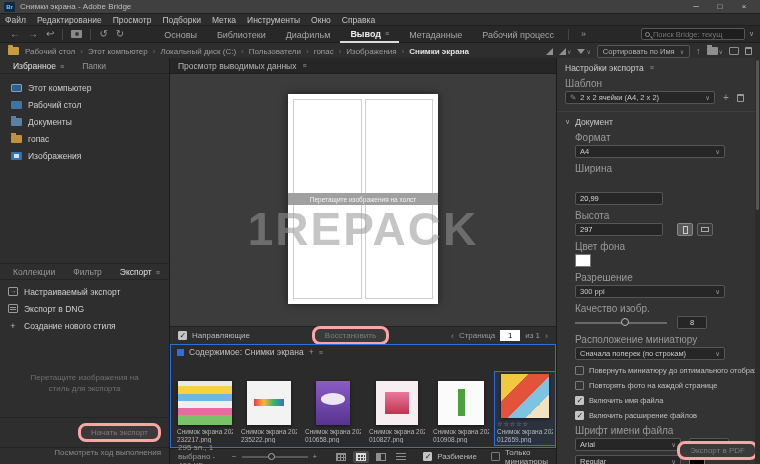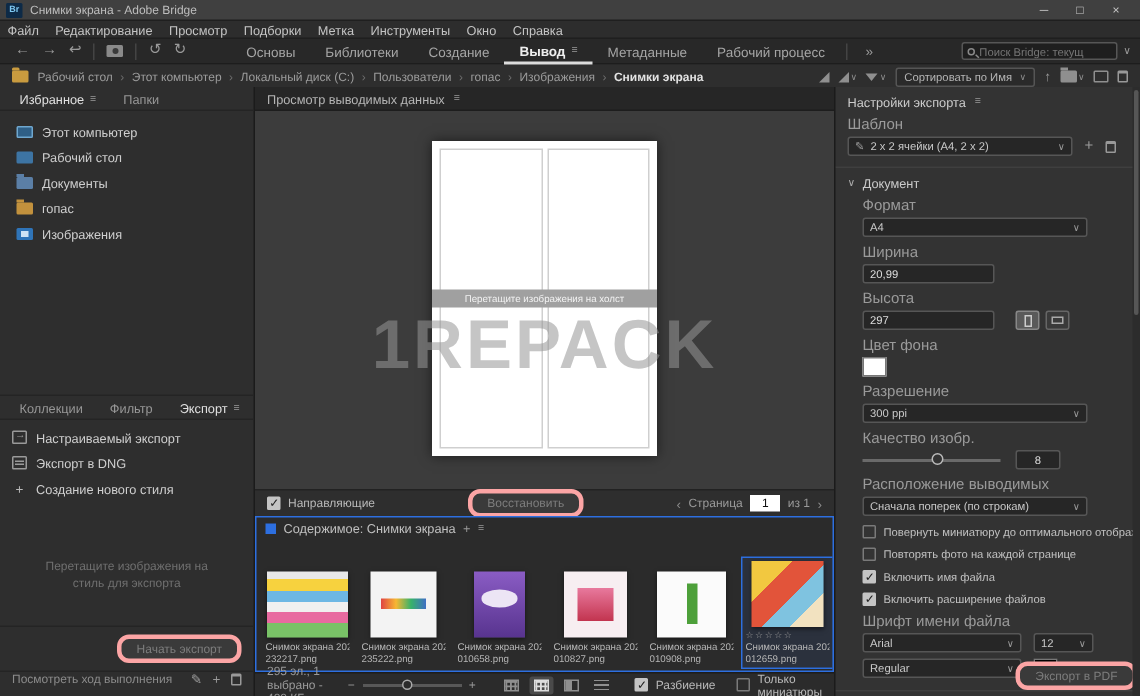--- a/index.html
+++ b/index.html
@@ -75,21 +75,21 @@
   .export-list { padding-top:3px; }
   .exp-item { height:17px; display:flex; align-items:center; gap:6px; padding-left:8px; font-size:8.5px; color:#cfcfcf; }
   .ei { width:10px; height:9px; border:1px solid #9a9a9a; border-radius:1px; position:relative; flex:none; }
   .ei-export::after { content:"→"; position:absolute; top:-1px; left:1px; font-size:7px; color:#9a9a9a; }
   .ei-dng::after { content:""; position:absolute; left:1px; top:2px; width:6px; height:1px; background:#9a9a9a; box-shadow:0 2px 0 #9a9a9a; }
   .ei-plus { border:none; color:#bbb; font-size:9px; width:10px; text-align:center; }
   .drop-hint { margin-top:38px; text-align:center; font-size:8px; color:#6f6f6f; line-height:11px; }
   .left-bottom { margin-top:auto; }
   .start-export-row { border-top:1px solid #242424; padding:5px 8px; display:flex; justify-content:flex-end; }
   .btn-pill { border:3px solid #fca5a5; border-radius:8px; background:#3a3a3a; color:#7d7d7d; font-size:8px; padding:2px 10px; }
-  .progress-row { height:17px; border-top:1px solid #242424; display:flex; align-items:flex-start; padding:0 8px; font-size:8px; color:#8b8b8b; gap:6px; }
+  .progress-row { height:17px; border-top:1px solid #242424; display:flex; align-items:flex-end; padding:0 8px; font-size:8px; color:#8b8b8b; gap:6px;flex-direction:column; }
   .progress-icons { margin-left:auto; display:flex; gap:7px; align-items:center; color:#9a9a9a; font-size:9px; }
 
   
   .center-panel { flex:1; display:flex; flex-direction:column; min-width:0; }
   .section-header { height:16px; background:#262626; display:flex; align-items:center; gap:6px; padding:0 8px; font-size:8.5px; color:#b5b5b5; flex:none; border-bottom:1px solid #1d1d1d; }
   .mini-menu { font-size:7px; color:#9a9a9a; }
   .preview-area { height:252px; background:#3c3c3c; position:relative; flex:none; overflow:hidden; }
   .page { position:absolute; left:50%; top:20px; transform:translateX(-50%); width:150px; height:210px; background:#ffffff; box-shadow:0 0 8px rgba(0,0,0,0.55); }
   .page-grid { position:absolute; inset:5px; display:grid; grid-template-columns:1fr 1fr; grid-template-rows:1fr 1fr; gap:3px; }
   .cell { border:1px solid #cfcfcf; background:#fff; }
@@ -205,21 +205,21 @@
     <span class="tool-ico">↻</span>
 
     <div class="ws-tabs">
       <div class="ws-tab">
           <span>Основы</span>
         </div>
       <div class="ws-tab">
           <span>Библиотеки</span>
         </div>
       <div class="ws-tab">
-          <span>Создание</span>
+          <span>Диафильм</span>
         </div>
       <div class="ws-tab active">
         <span>Вывод</span>
         <span class="mini-menu">≡</span>
       </div>
       <div class="ws-tab">
           <span>Метаданные</span>
         </div>
       <div class="ws-tab">
           <span>Рабочий процесс</span>
@@ -493,21 +493,21 @@
       </div>
 
       <div style="padding-left:10px;">
         <div class="rp-label">Формат</div>
         <div class="sel" style="width:150px;">
           <span>A4</span>
           <span class="caret">∨</span>
         </div>
 
         <div class="row">
-          <div class="col" style="width:88px;">
+          <div class="col" style="width:88px;gap:16px;">
             <div class="rp-label">Ширина</div>
             <input class="inp" value="20,99" style="">
           </div>
         </div>
 
         <div class="row">
           <div class="col" style="width:88px;">
             <div class="rp-label">Высота</div>
             <input class="inp" value="297" style="">
           </div>
@@ -531,21 +531,21 @@
         </div>
 
         <div class="rp-label">Качество изобр.</div>
         <div class="row" style="align-items:center;gap:10px;">
           <div class="q-track">
               <div class="q-knob"></div>
             </div>
           <input class="inp" style="width: 30px; text-align: center;" value="8">
         </div>
 
-        <div class="rp-label">Расположение выводимых</div>
+        <div class="rp-label">Расположение миниатюру</div>
         <div class="sel" style="width:150px;">
           <span>Сначала поперек (по строкам)</span>
           <span class="caret">∨</span>
         </div>
 
         <div class="cbrow">
           <span class="cb"></span>
           <span class="cb-label">Повернуть миниатюру до оптимального отображения</span>
         </div>
         <div class="cbrow">

